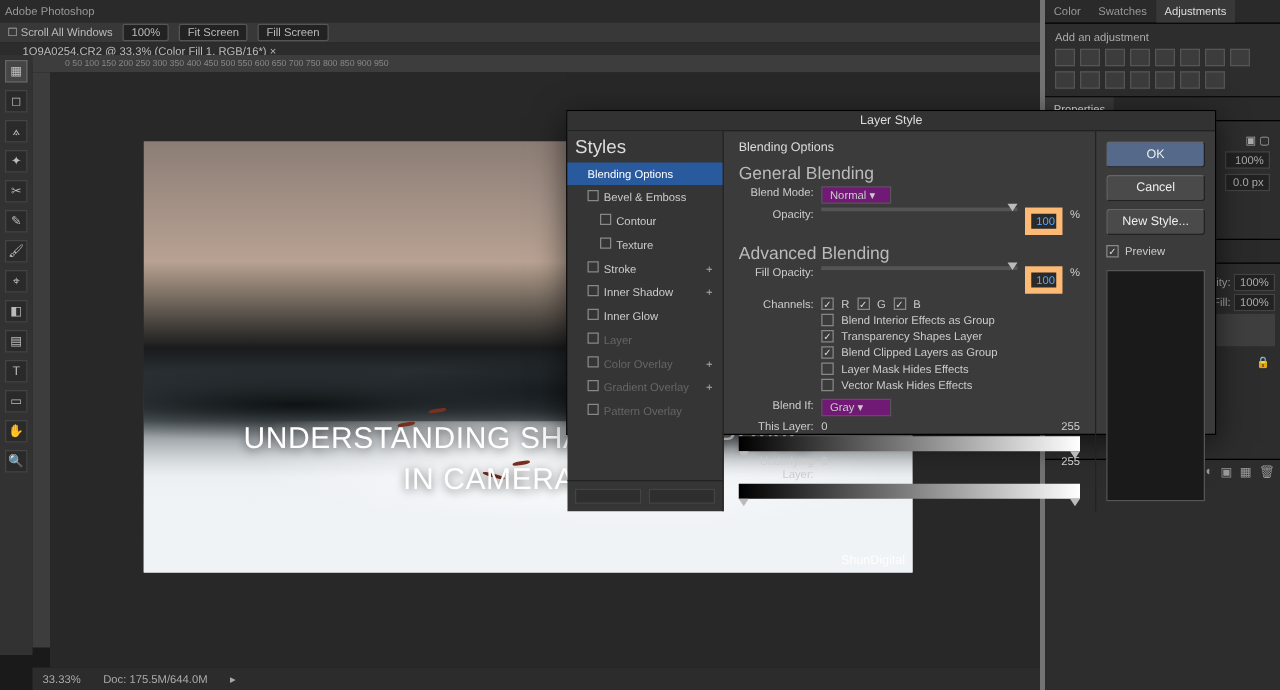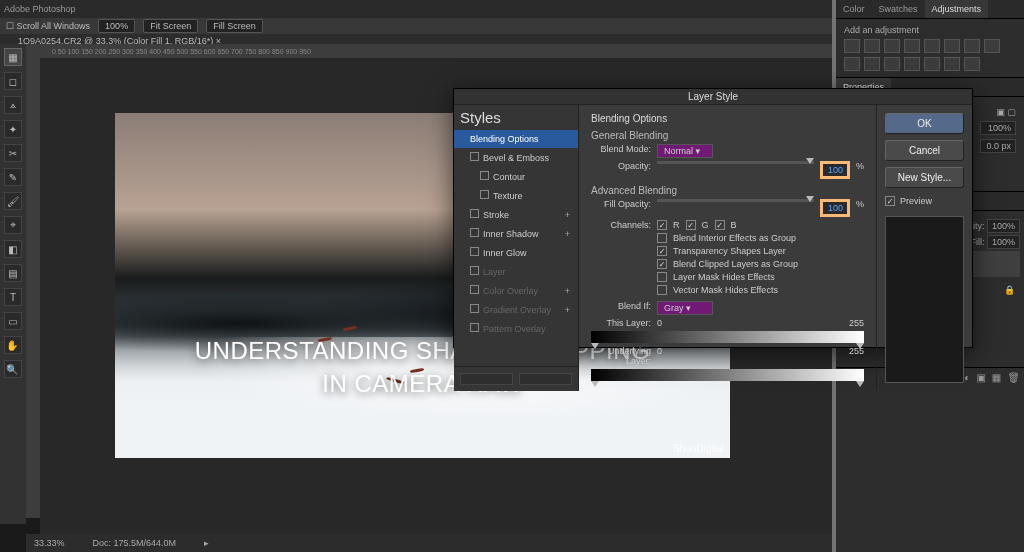--- a/index.html
+++ b/index.html
@@ -31,21 +31,21 @@
 .speck{position:absolute;width:14px;height:3px;background:#7a3020;border-radius:40%;transform:rotate(-10deg)}
 .speck.s1{bottom:34%;left:33%}
 .speck.s2{bottom:37%;left:37%}
 .speck.s3{bottom:22%;left:44%;transform:rotate(15deg);width:18px}
 .speck.s4{bottom:25%;left:48%}
 
 .overlay{position:absolute;left:0;right:0;bottom:58px;text-align:center;font-family:Georgia,serif;color:#fff;font-size:24px;letter-spacing:.5px;line-height:1.35;text-shadow:0 2px 8px rgba(0,0,0,.6)}
 .watermark{position:absolute;right:6px;bottom:4px;font-size:10px;color:rgba(255,255,255,.85);font-family:Arial}
 
 
-.status{position:absolute;bottom:0;left:26px;right:192px;height:18px;background:#2c2c2c;display:flex;align-items:center;padding:0 8px;gap:28px;font-size:9px;color:#aaa}
+.status{position:absolute;bottom:0;left:26px;right:192px;height:18px;background:#2c2c2c;display:flex;align-items:center;padding:0 8px;gap:18px;font-size:9px;color:#aaa}
 
 
 .right{position:absolute;top:0;right:0;width:192px;height:100%;background:#2d2d2d;display:flex;flex-direction:column;border-left:4px solid #737373}
 .panel-tabs{display:flex;background:#2a2a2a;border-bottom:1px solid #000;font-size:9px;color:#999}
 .panel-tabs span{padding:4px 7px;cursor:pointer}
 .panel-tabs .act{background:#383838;color:#ddd}
 .panel-body{padding:6px 8px;font-size:9px;color:#aaa}
 .adj-icons{display:flex;flex-wrap:wrap;gap:4px;margin-top:4px}
 .adj-icons i{width:16px;height:14px;background:#3c3c3c;border:1px solid #555;display:block}
 .prop-row{display:flex;justify-content:space-between;align-items:center;margin:4px 0;font-size:9px}
@@ -64,25 +64,25 @@
 .style-item{padding:4px 8px 4px 16px;display:flex;align-items:center;justify-content:space-between;color:#ccc;cursor:pointer}
 .style-item.sel{background:#2a5a9e;color:#fff}
 .style-item.dim{color:#666}
 .style-item .cb{width:9px;height:9px;border:1px solid #888;margin-right:4px;display:inline-block}
 .style-item .plus{color:#aaa}
 .dlg-left .foot{margin-top:auto;display:flex;gap:6px;padding:6px;border-top:1px solid #222}
 .dlg-left .foot i{flex:1;height:12px;background:#2e2e2e;border:1px solid #444}
 
 .dlg-mid{flex:1;padding:8px 12px}
 .dlg-mid h4{font-size:10px;color:#ddd;margin-bottom:2px;font-weight:normal}
-.dlg-mid .sub{font-size:10px;color:#bbb;margin:6px 0 2px}
+.dlg-mid .sub{font-size:14px;color:#bbb;margin:6px 0 2px}
 .frow{display:flex;gap:6px;margin:3px 0;font-size:9px}
 .frow .lab{width:60px;text-align:right;color:#ccc}
 .frow .dd{background:#701a75;border:1px solid #555;padding:1px 6px;min-width:56px}
-.frow .num{background:#2a2a2a;border:3px solid #fdba74;padding:1px 4px;width:30px;text-align:right;color:#58a6ff}
+.frow .num{background:#2a2a2a;border:5px solid #fdba74;padding:1px 4px;width:30px;text-align:right;color:#58a6ff}
 .slider{flex:1;height:3px;background:#555;position:relative;min-width:70px}
 .slider::after{content:"";position:absolute;right:0;top:-3px;width:0;height:0;border-left:4px solid transparent;border-right:4px solid transparent;border-top:6px solid #bbb}
 .chk{width:10px;height:10px;border:1px solid #888;display:inline-flex;align-items:center;justify-content:center;font-size:8px;color:#ddd}
 .chk.on::before{content:"✓"}
 .blend-wrap{margin-top:6px}
 .blend-track{height:12px;background:linear-gradient(90deg,#000,#fff);margin:2px 0;position:relative}
 .blend-track::before,.blend-track::after{content:"";position:absolute;top:12px;width:0;height:0;border-left:4px solid transparent;border-right:4px solid transparent;border-top:6px solid #bbb}
 .blend-track::before{left:0}.blend-track::after{right:0}
 
 .dlg-right{width:96px;padding:8px;display:flex;flex-direction:column;gap:6px;border-left:1px solid #222}

